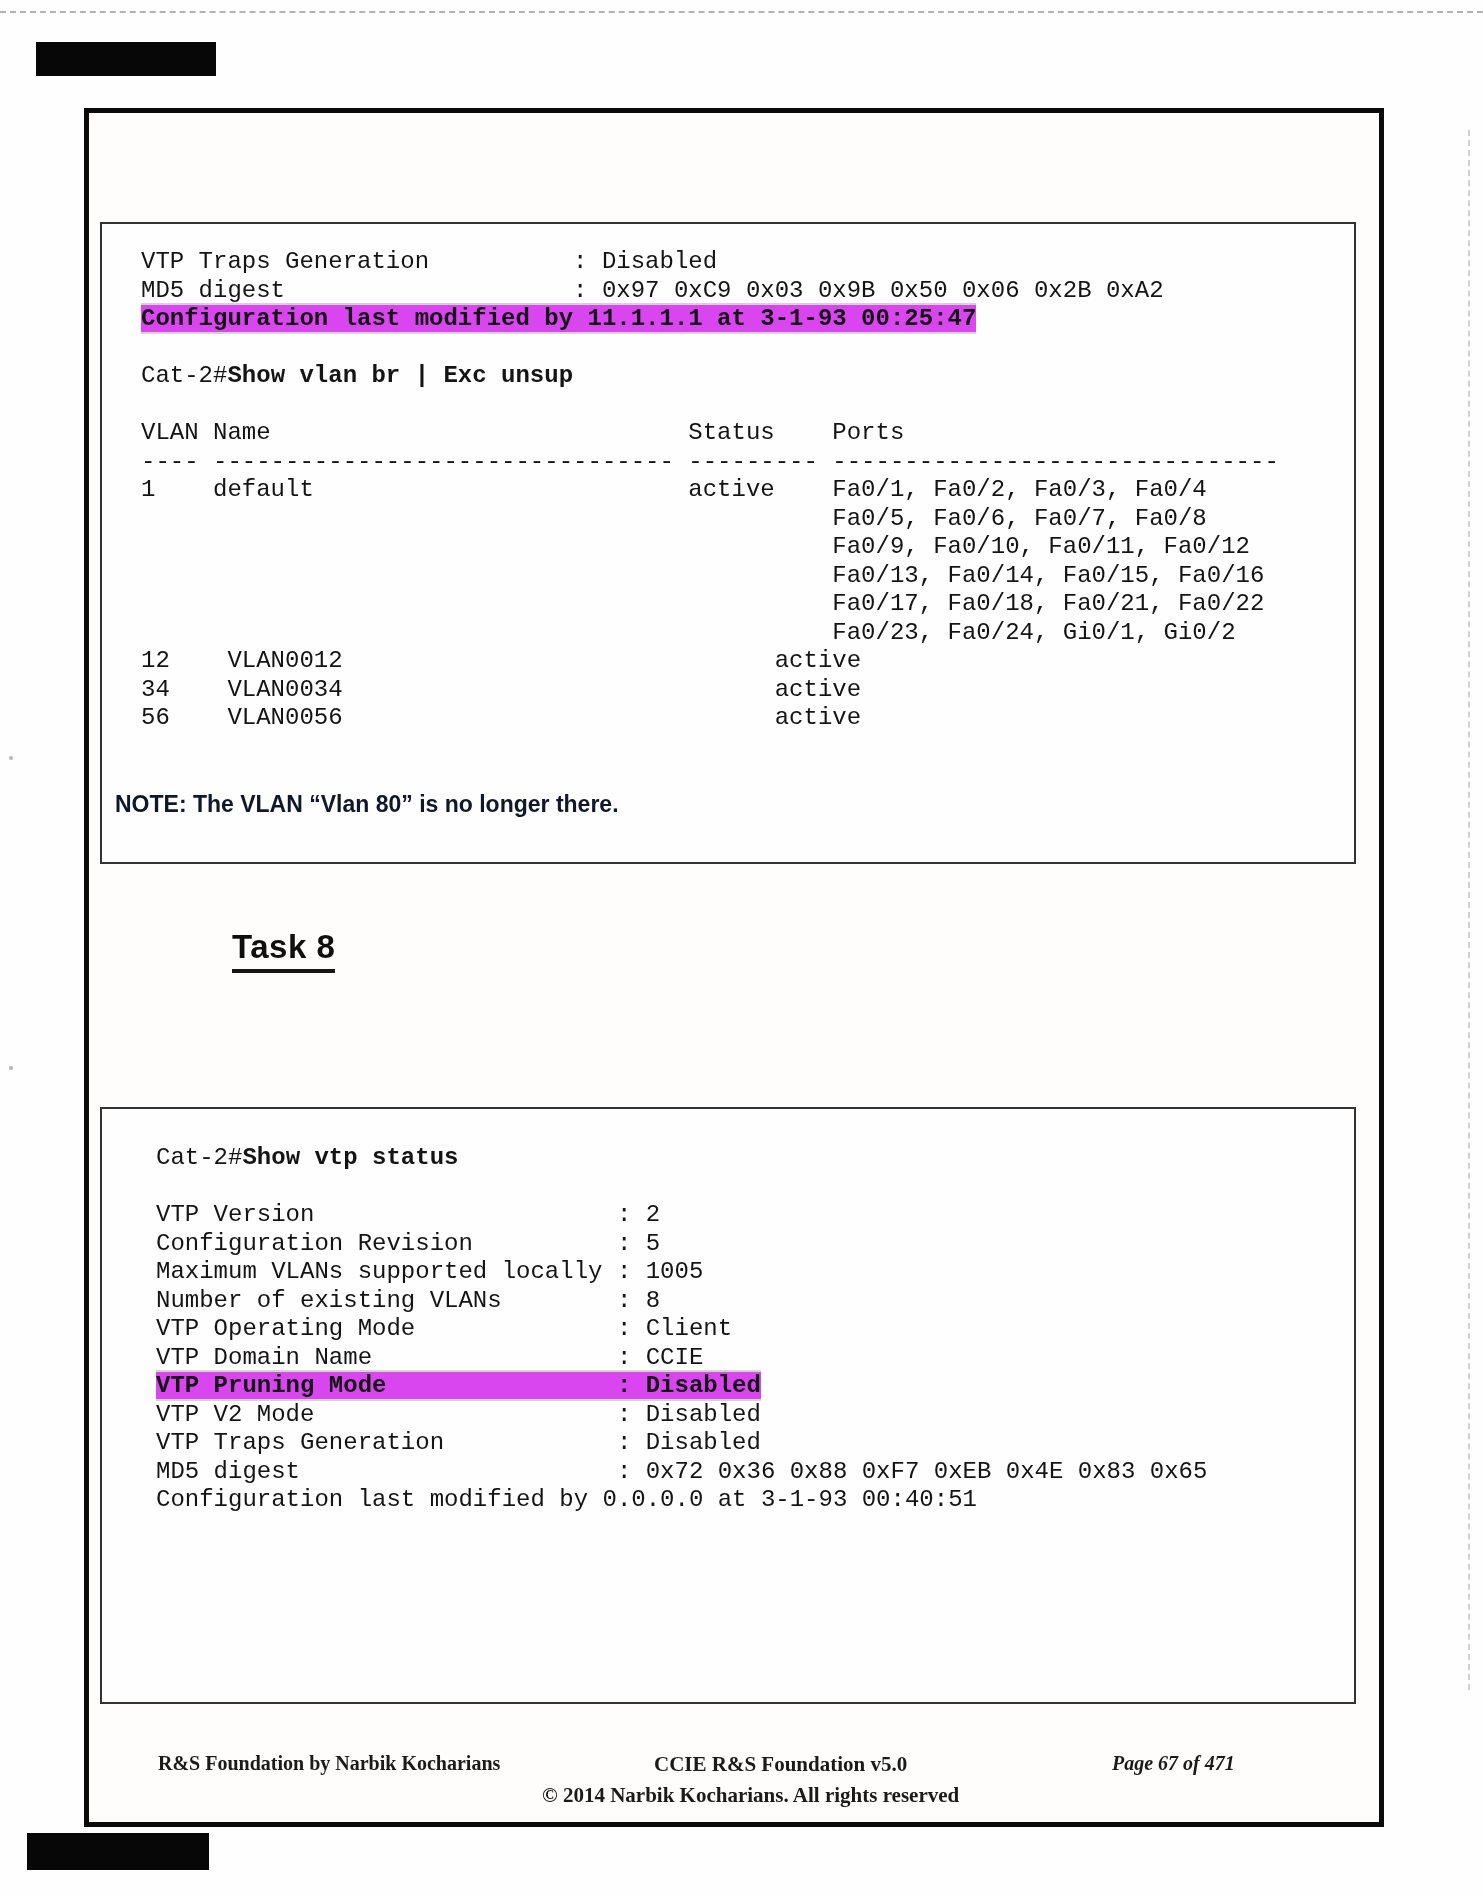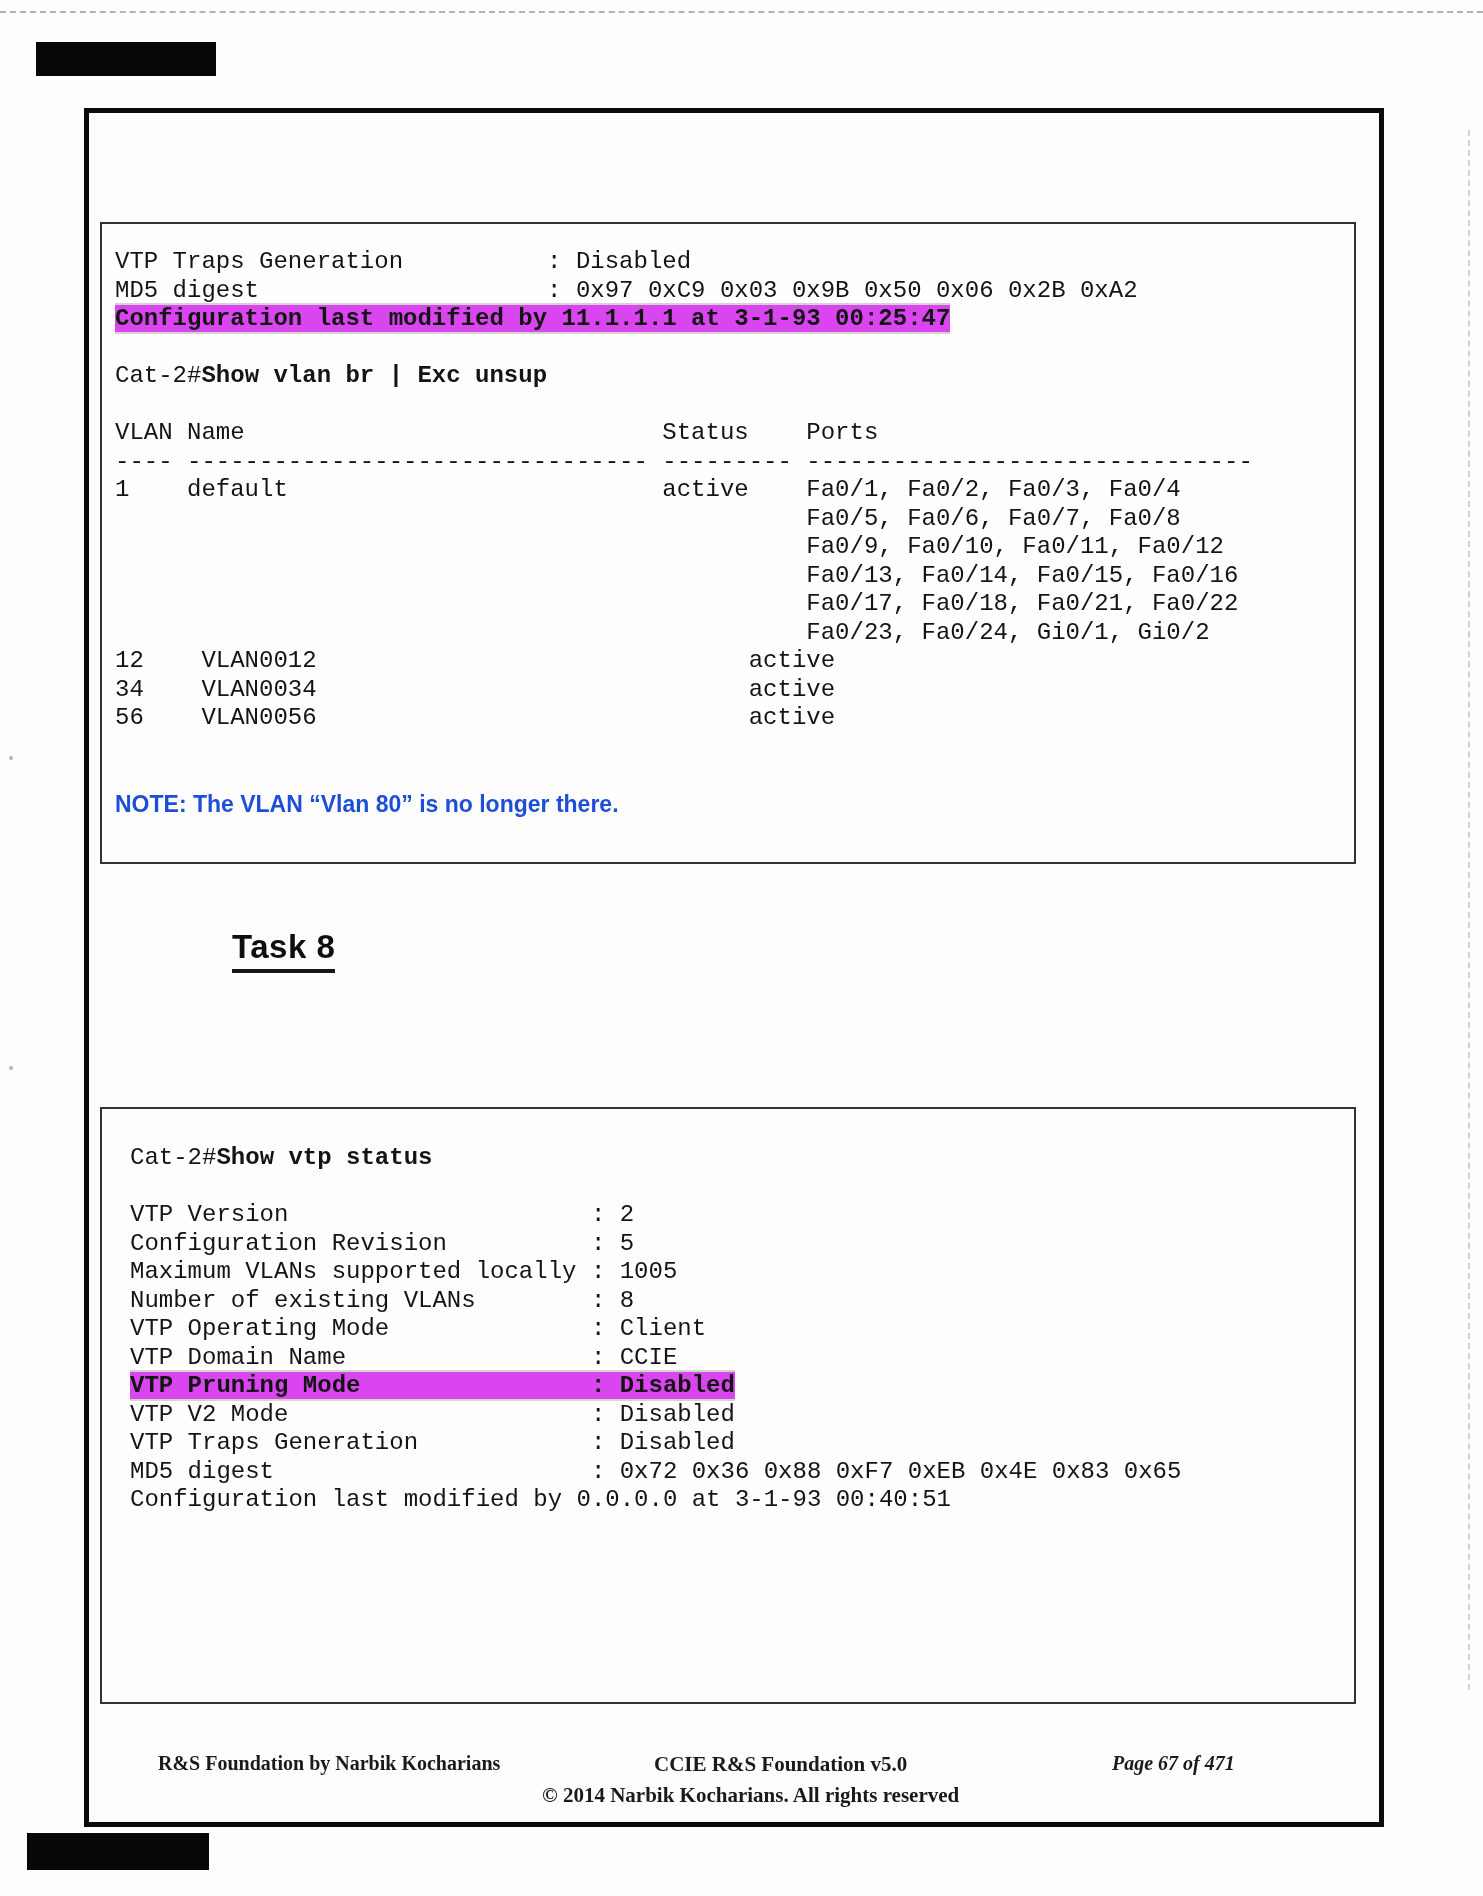--- a/index.html
+++ b/index.html
@@ -35,33 +35,33 @@
   .box1{top:222px;height:642px;}
   .box2{top:1107px;height:597px;}
   .term{
     margin:0;
     font-family:"Liberation Mono","DejaVu Sans Mono",monospace;
     font-size:24px;line-height:28.5px;
     color:#141414;
   }
   .box1 .term{padding:24px 0 0 13px;}
   .box2 .term{margin-top:35px;padding-left:28px;}
-  .term-line{white-space:pre;min-height:28.5px;}
+  .term-line{white-space:pre;min-height:28.5px;margin-left:26px;}
   .term-line span{white-space:pre;}
   .term-line .b{font-weight:bold;}
   .term-line .hl{
     background:#d946ef;
     box-shadow:0 2px 0 #d4d4cf, 0 -2px 0 #d4d4cf;
     font-weight:bold;
     font-family:Liberation Mono, monospace;
   }
   .note{
     font-family:"Liberation Sans",sans-serif;
     font-weight:bold;font-size:23px;
-    margin:58px 9px 0 13px;color:#1d4ed8;
+    margin:58px 9px 0 13px;color:#0f172a;
   }
   .task-heading{
     position:absolute;left:232px;top:928px;
     font-size:33px;font-weight:bold;letter-spacing:.5px;
     border-bottom:4px solid #161616;padding-bottom:3px;
     display:inline-block;color:#0f0f0f;
   }
   .task-desc{
     position:absolute;left:233px;top:1005px;width:985px;
     font-size:22.5px;line-height:34px;color:#141414;

